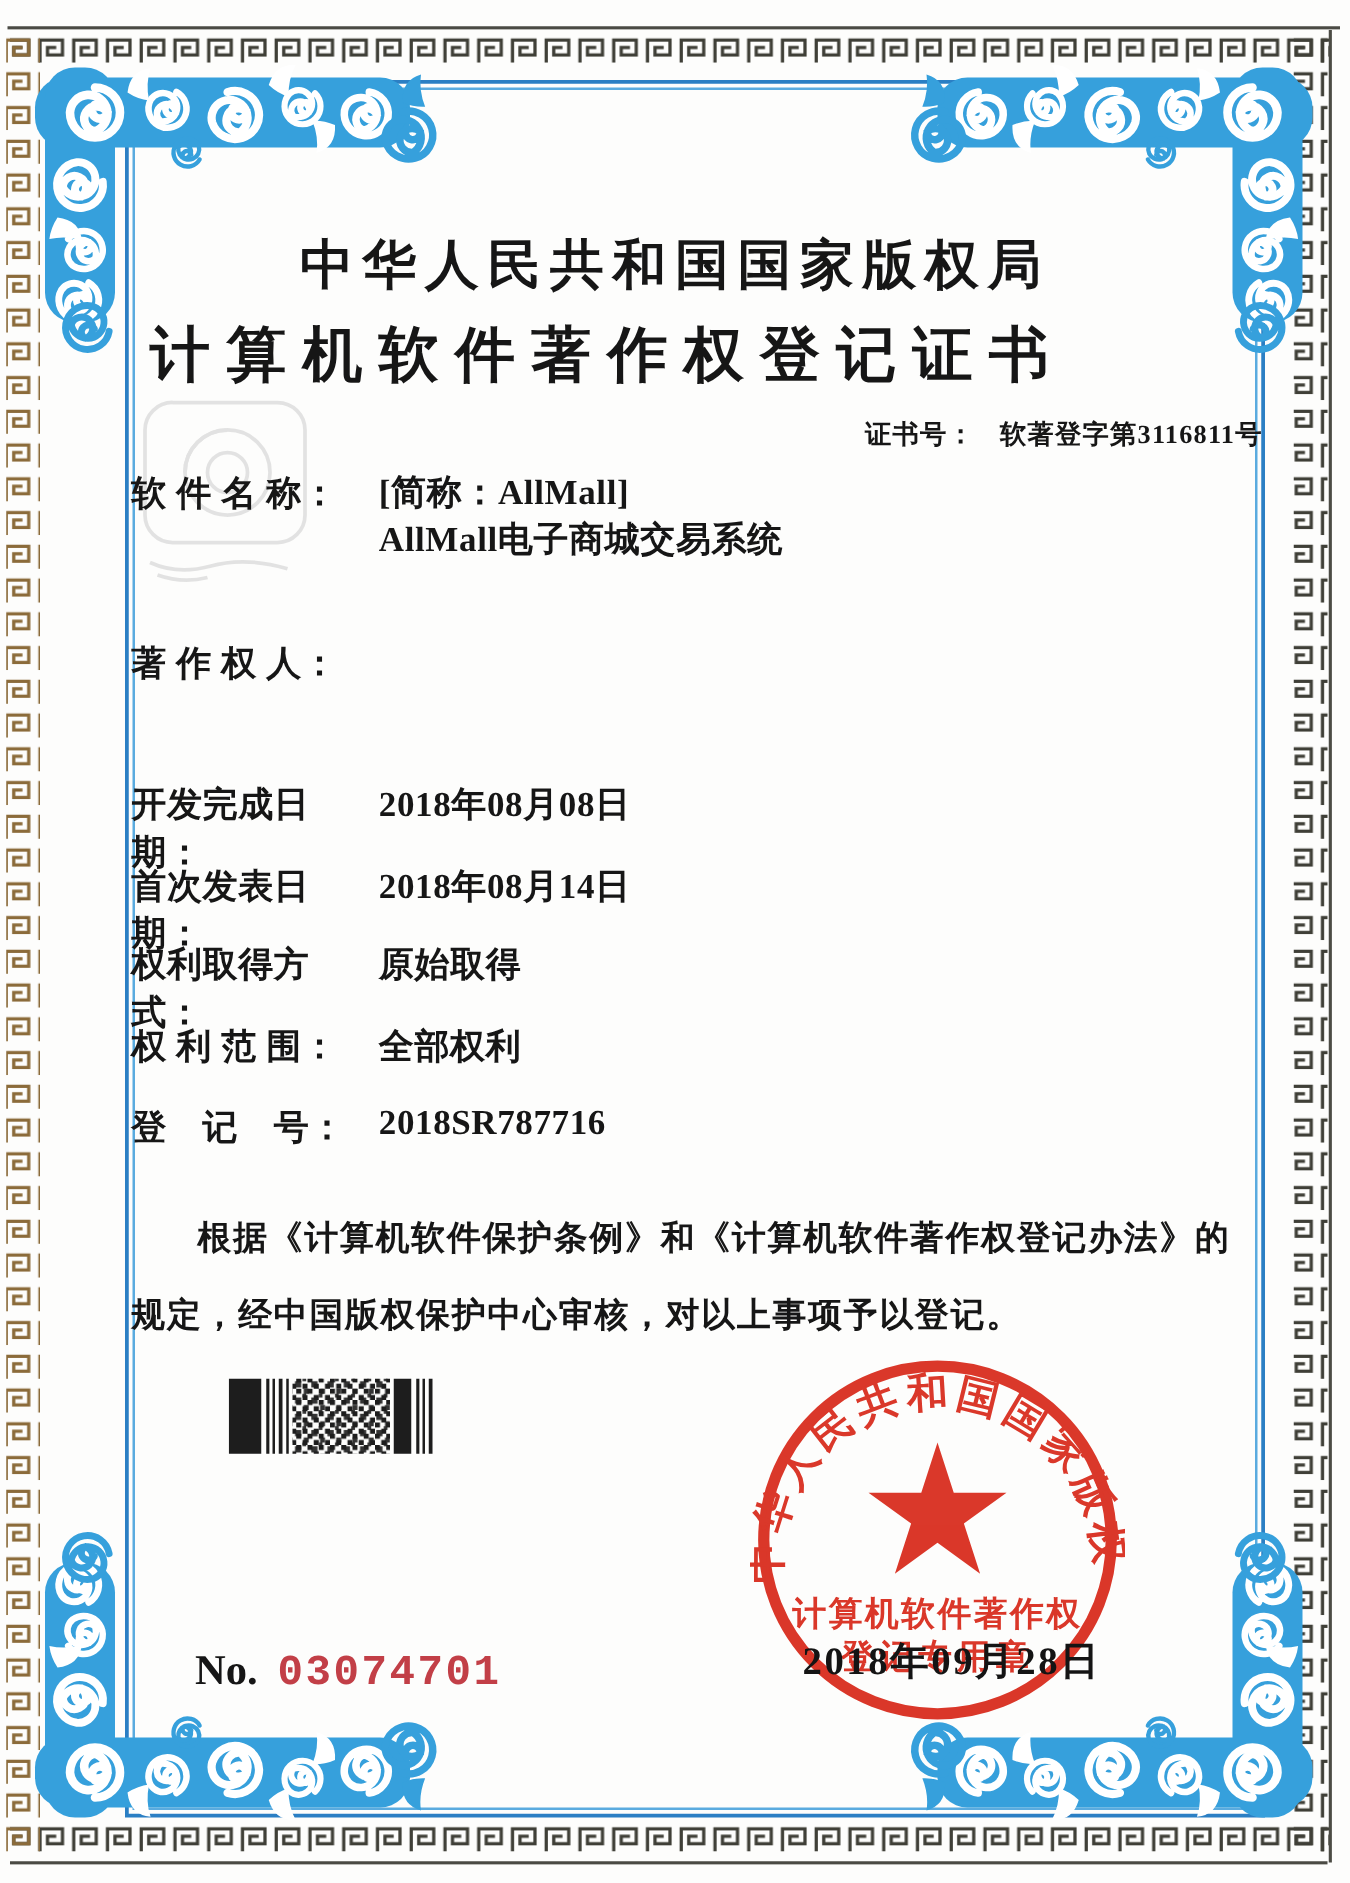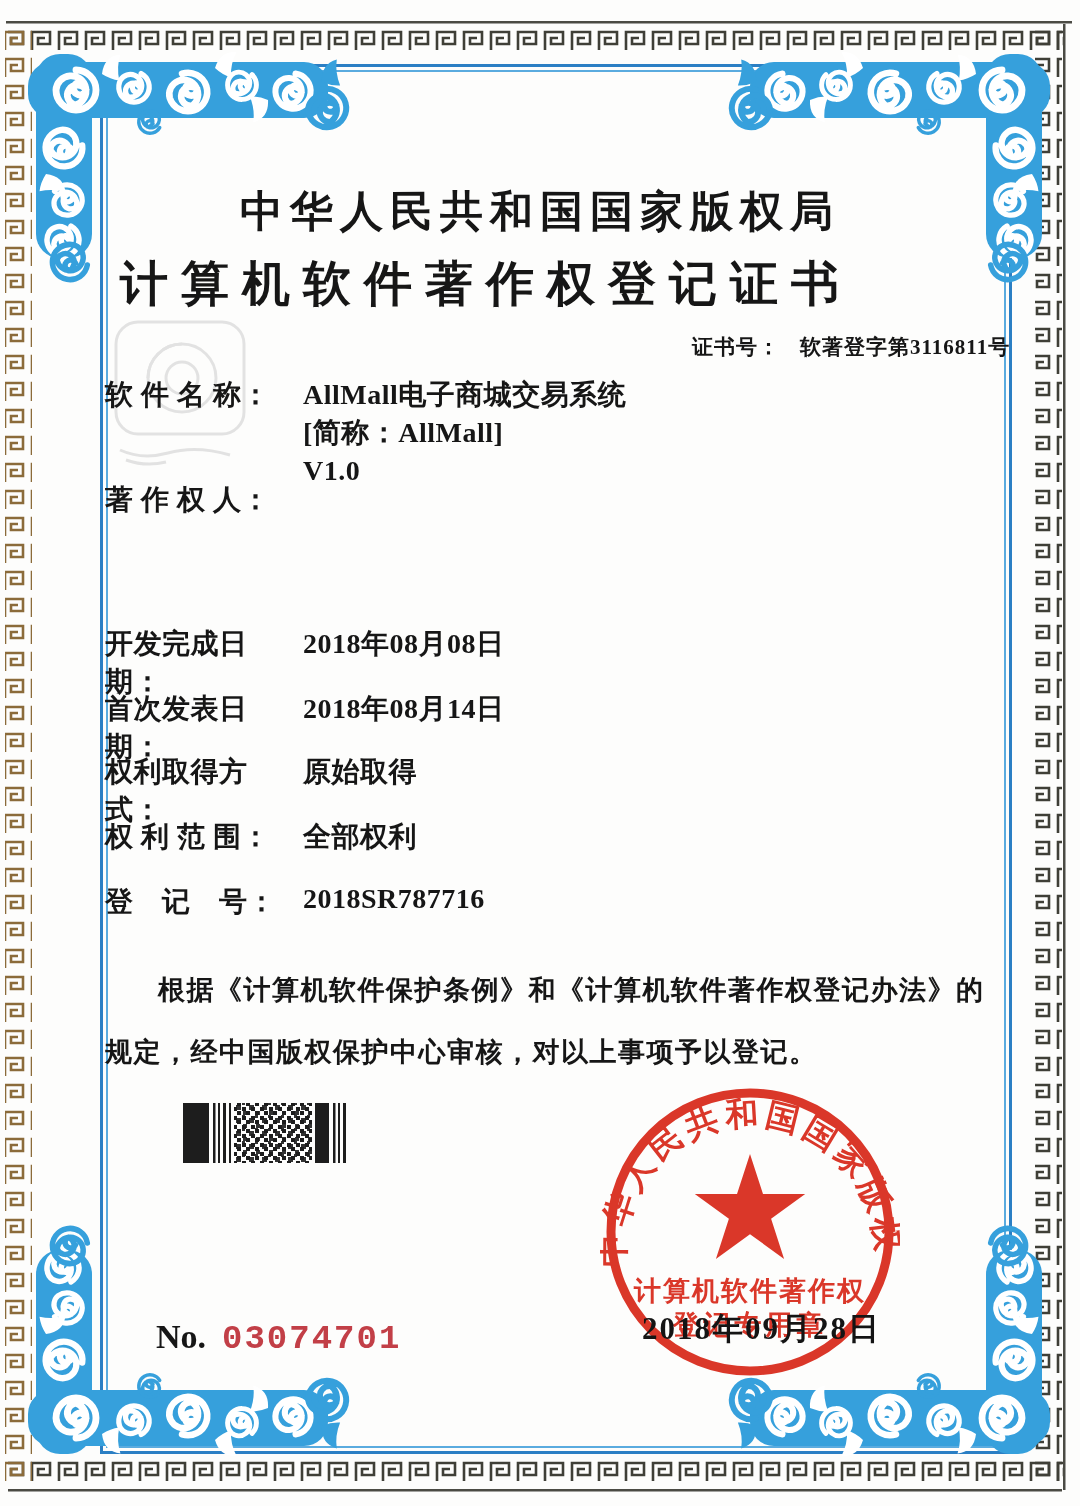--- a/index.html
+++ b/index.html
@@ -121,27 +121,26 @@
 <div class="title1 content">中华人民共和国国家版权局</div>
 <div class="title2 content">计算机软件著作权登记证书</div>
 
 <div class="certno content">
   <span>证书号：</span><span class="gap"></span><span>软著登字第3116811号</span>
 </div>
 
 <div class="row multiline" style="top:376px;">
   <span class="lab">软 件 名 称：</span>
   <span class="val">
+    <div>[简称：AllMall]</div>
     <div>AllMall电子商城交易系统</div>
-    <div>[简称：AllMall]</div>
-    <div>V1.0</div>
   </span>
 </div>
 
-<div class="row" style="top:481px;flex-direction:column;">
+<div class="row" style="top:512px;flex-direction:column;">
   <span class="lab">著 作 权 人：</span>
 </div>
 
 <div class="row" style="top:625px;">
   <span class="lab">开发完成日期：</span>
   <span class="val">2018年08月08日</span>
 </div>
 <div class="row" style="top:690px;justify-content:space-between;">
   <span class="lab">首次发表日期：</span>
   <span class="val">2018年08月14日</span>

